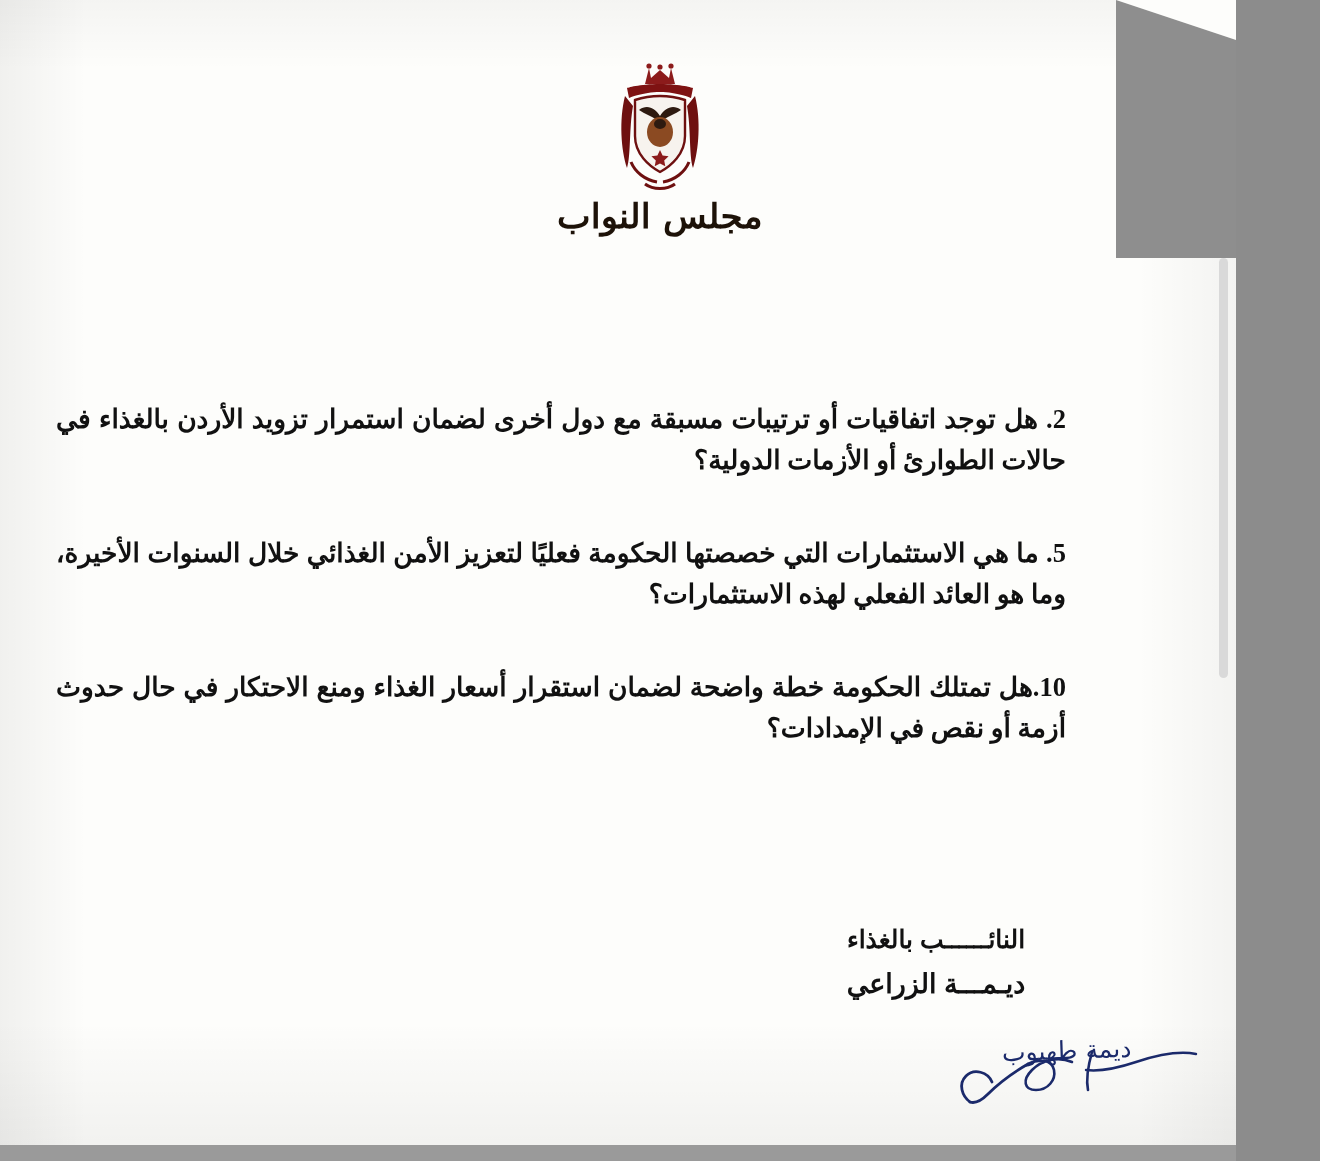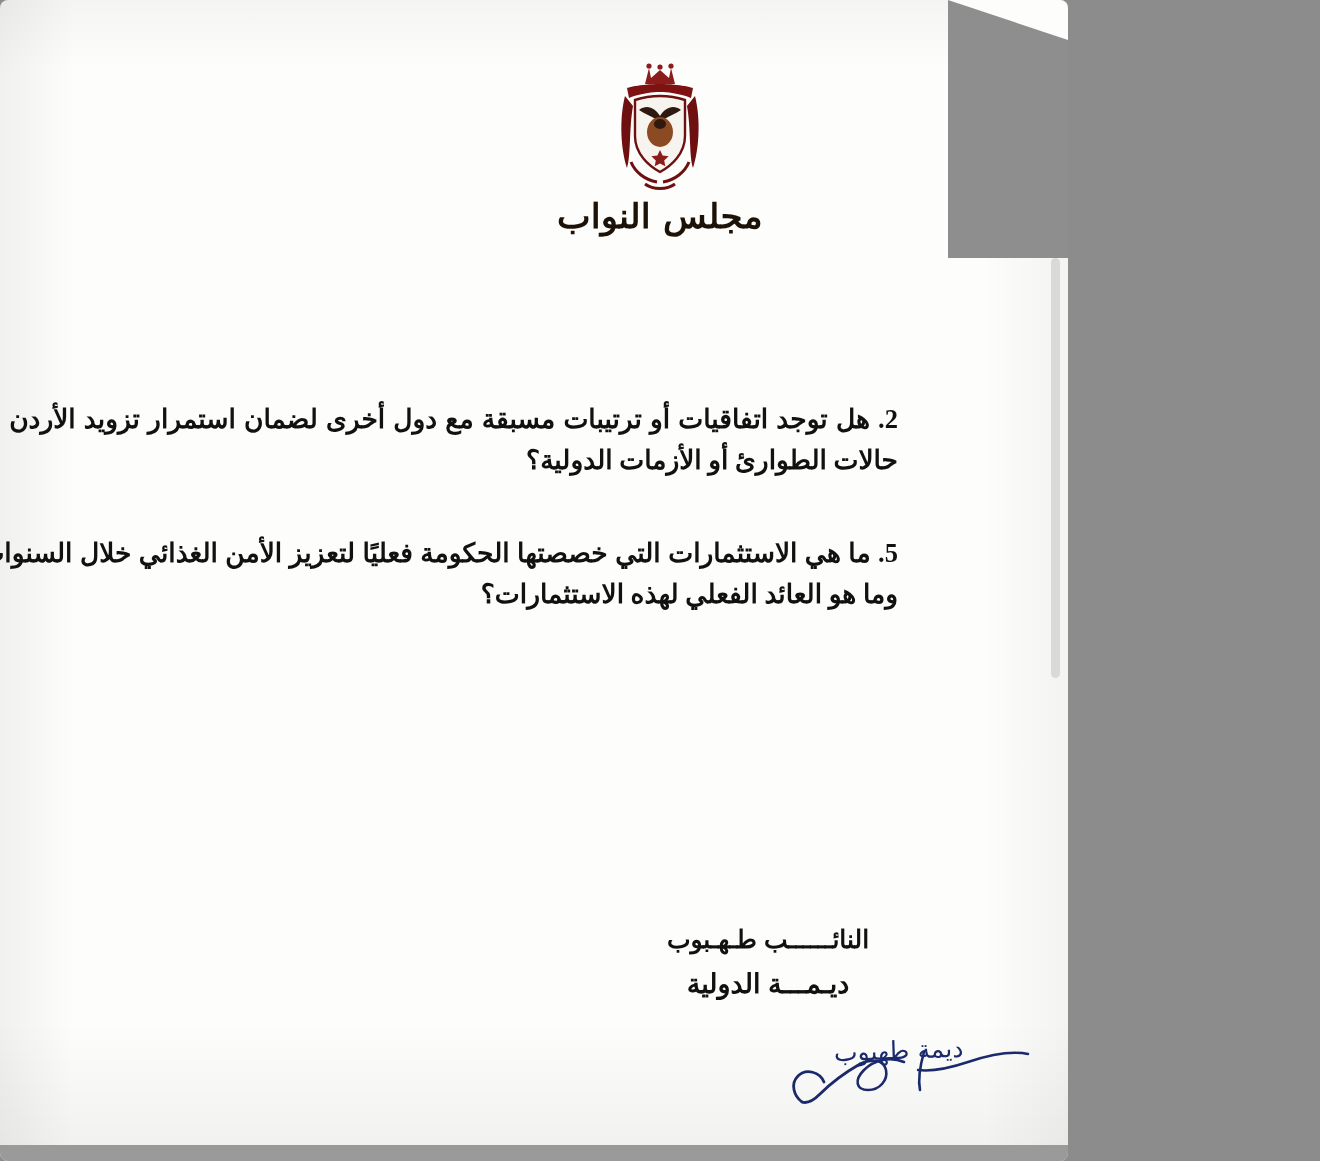--- a/index.html
+++ b/index.html
@@ -12,25 +12,24 @@
     height: 1161px;
     overflow: hidden;
     font-family: "Liberation Serif", serif;
   }
 
   
   .page {
     position: absolute;
     left: 0;
     top: 0;
-    width: 1068px;
+    width: 1236px;
     height: 1161px;
     background: #fdfdfb;
     overflow: hidden;
-    border-radius: 8px;
   }
   
   .paper-shade {
     position: absolute;
     inset: 0;
     background:
       linear-gradient(180deg, rgba(0,0,0,0.035) 0%, rgba(0,0,0,0) 6%, rgba(0,0,0,0) 88%, rgba(0,0,0,0.05) 100%),
       linear-gradient(90deg, rgba(0,0,0,0.05) 0%, rgba(0,0,0,0) 7%, rgba(0,0,0,0) 92%, rgba(0,0,0,0.04) 100%);
     pointer-events: none;
   }
@@ -205,25 +204,26 @@
     </span>
   </div>
 
   <div class="org-name">
     <span class="calligraphy">مجلس النواب</span>
   </div>
 
   <div class="content">
     <p class="q">2.  هل توجد اتفاقيات أو ترتيبات مسبقة مع دول أخرى لضمان استمرار تزويد الأردن بالغذاء في حالات الطوارئ أو الأزمات الدولية؟</p>
     <p class="q">5.  ما هي الاستثمارات التي خصصتها الحكومة فعليًا لتعزيز الأمن الغذائي خلال السنوات الأخيرة، وما هو العائد الفعلي لهذه الاستثمارات؟</p>
+    <p class="q">10.هل تمتلك الحكومة خطة واضحة لضمان استقرار أسعار الغذاء ومنع الاحتكار في حال حدوث أزمة أو نقص في الإمدادات؟</p>
   </div>
 
   <div class="sign-block">
-    <div class="sign-title">النائــــــب طـهـبوب</div>
-    <div class="sign-name">ديـمـــة الدولية</div>
+    <div class="sign-title">النائــــــب بالغذاء</div>
+    <div class="sign-name">ديـمـــة الزراعي</div>
   </div>
 
   <div class="handwritten">
     <span class="hand-text">ديمة طهبوب</span>
     <svg width="330" height="85" viewBox="0 0 330 85" xmlns="http://www.w3.org/2000/svg">
       <path d="M300 22 C280 18 258 24 240 30 C222 36 206 40 190 38" stroke="#1b2a6b" stroke-width="2.4" fill="none" stroke-linecap="round"></path>
       <path d="M196 20 C192 34 190 48 192 58" stroke="#1b2a6b" stroke-width="2.6" fill="none" stroke-linecap="round"></path>
       <path d="M176 30 C162 24 146 28 136 38 C126 48 128 58 140 58 C152 58 160 48 158 38 C156 28 144 26 132 32" stroke="#1b2a6b" stroke-width="2.6" fill="none" stroke-linecap="round"></path>
       <path d="M132 32 C118 40 104 50 92 62 C86 68 80 72 74 70" stroke="#1b2a6b" stroke-width="2.8" fill="none" stroke-linecap="round"></path>
       <path d="M74 70 C66 64 62 52 70 44 C78 36 92 40 96 50" stroke="#1b2a6b" stroke-width="2.8" fill="none" stroke-linecap="round"></path>

